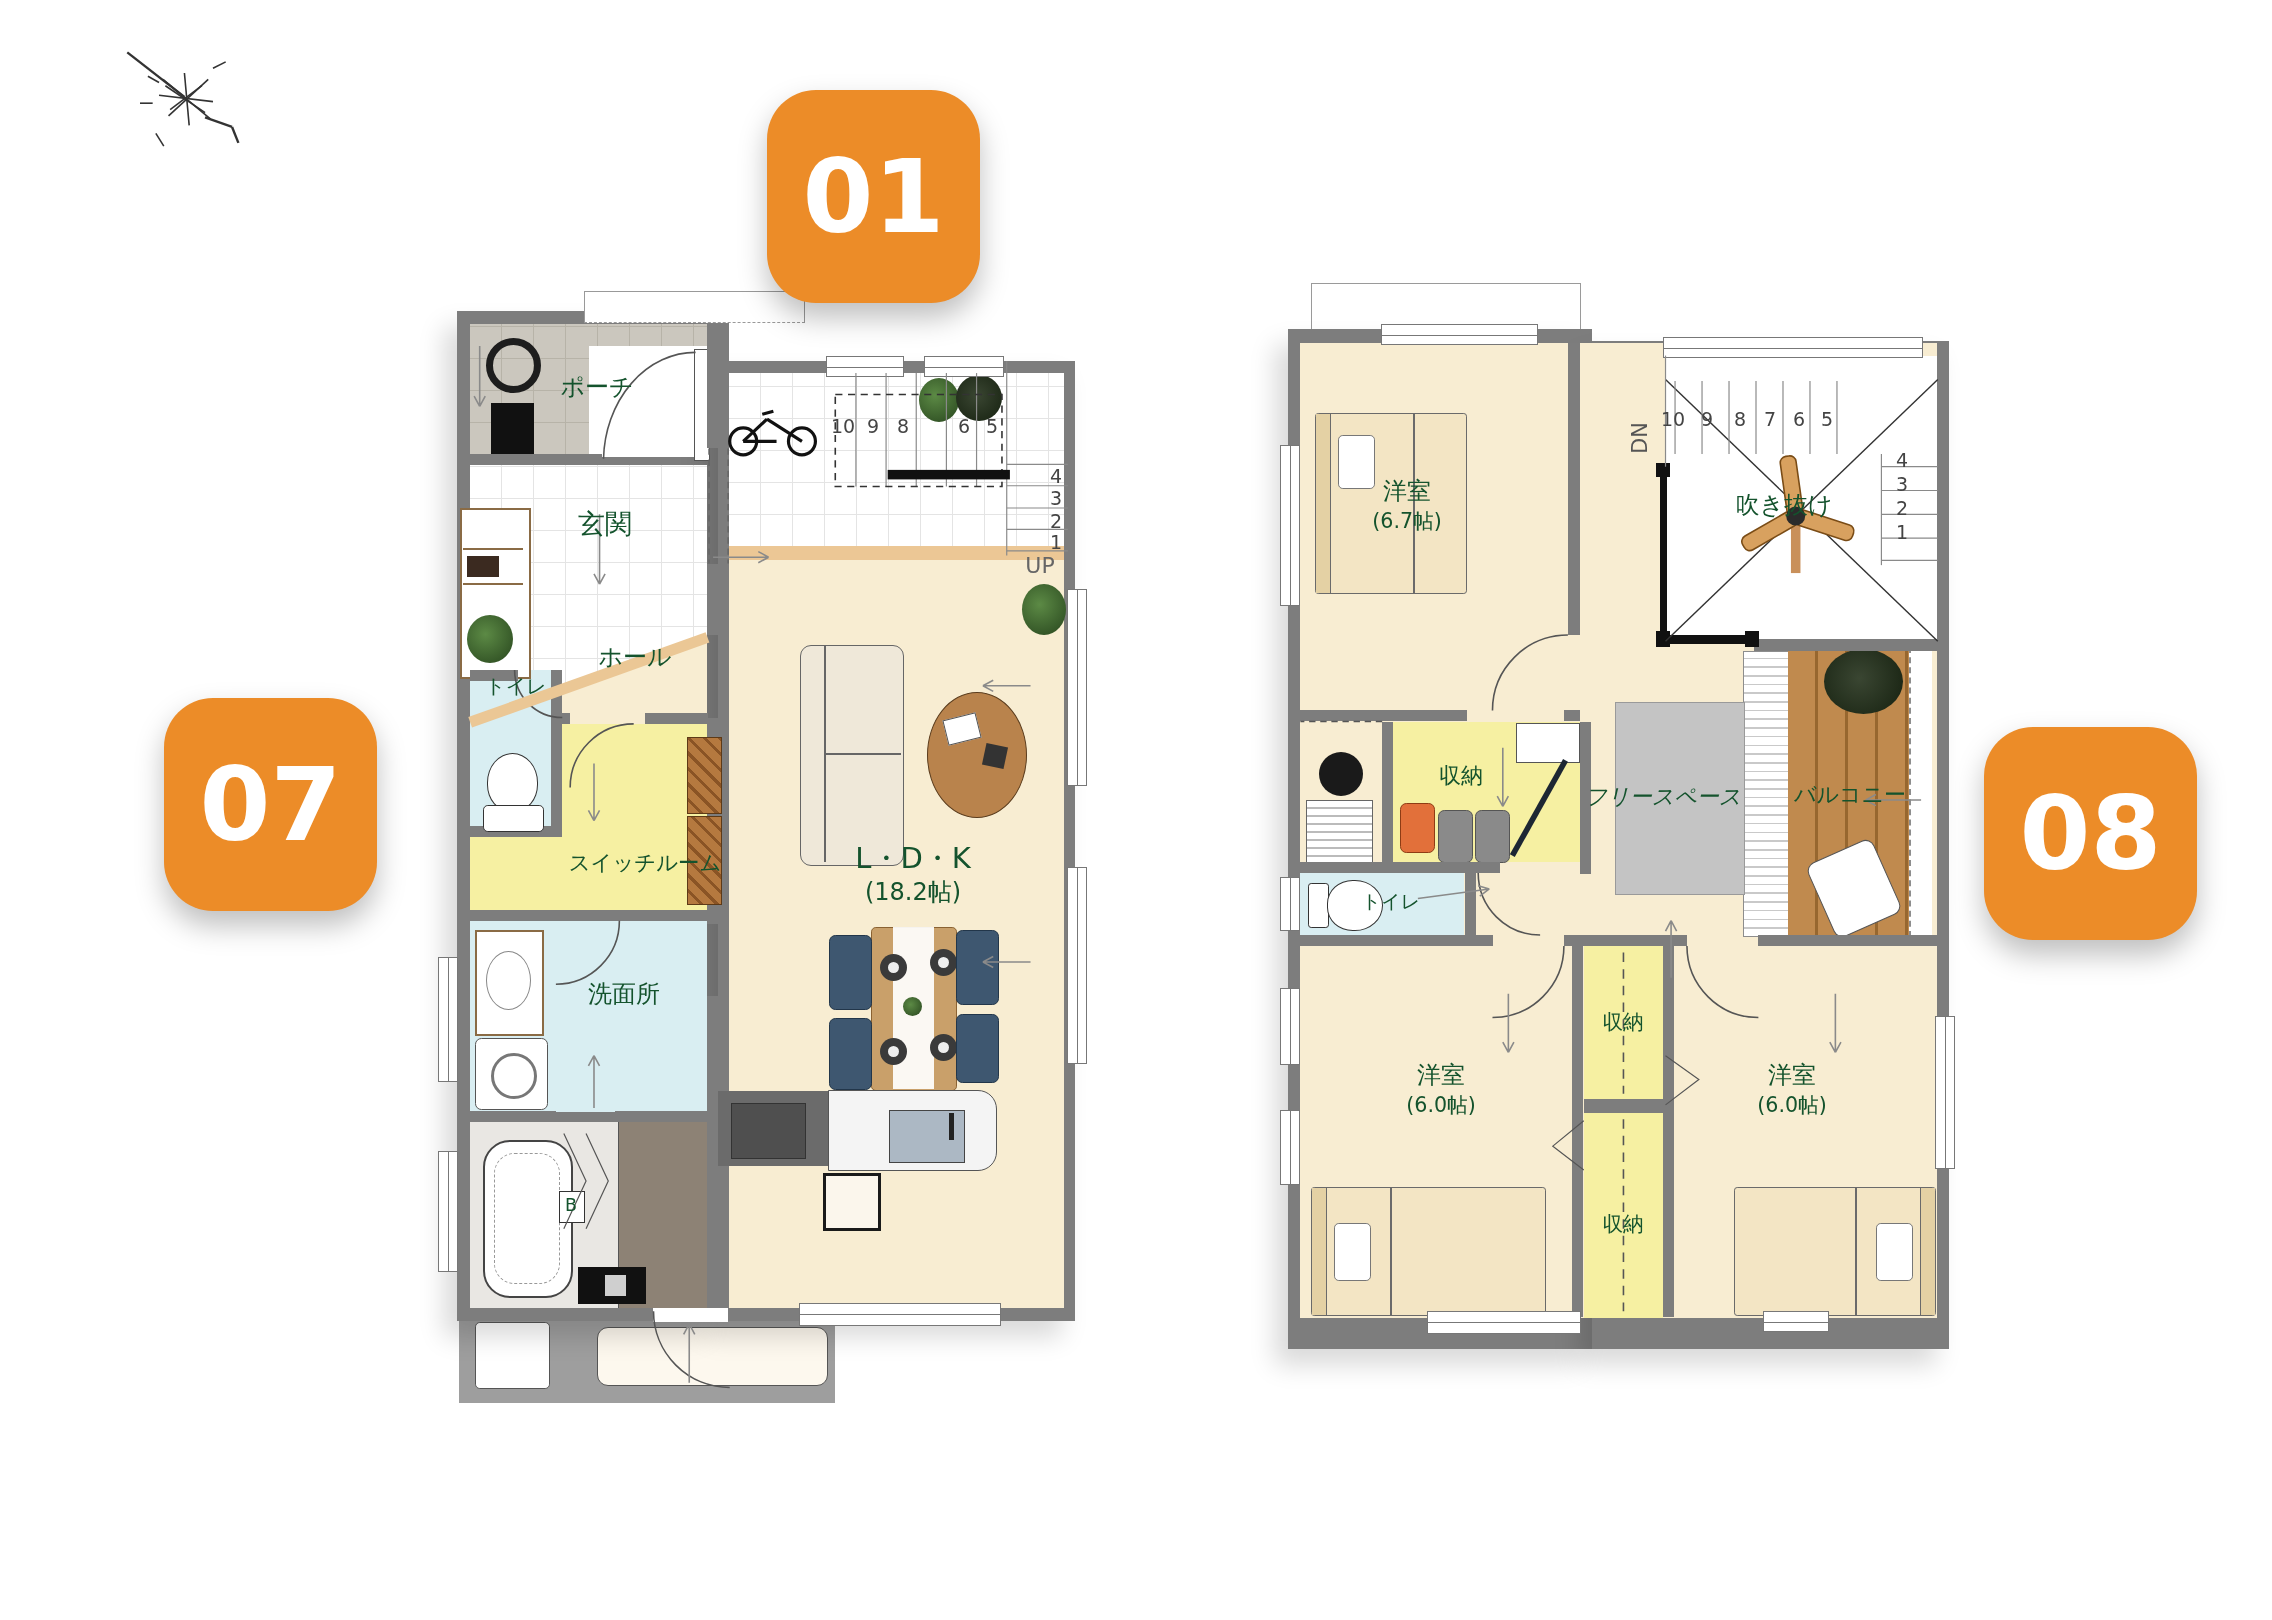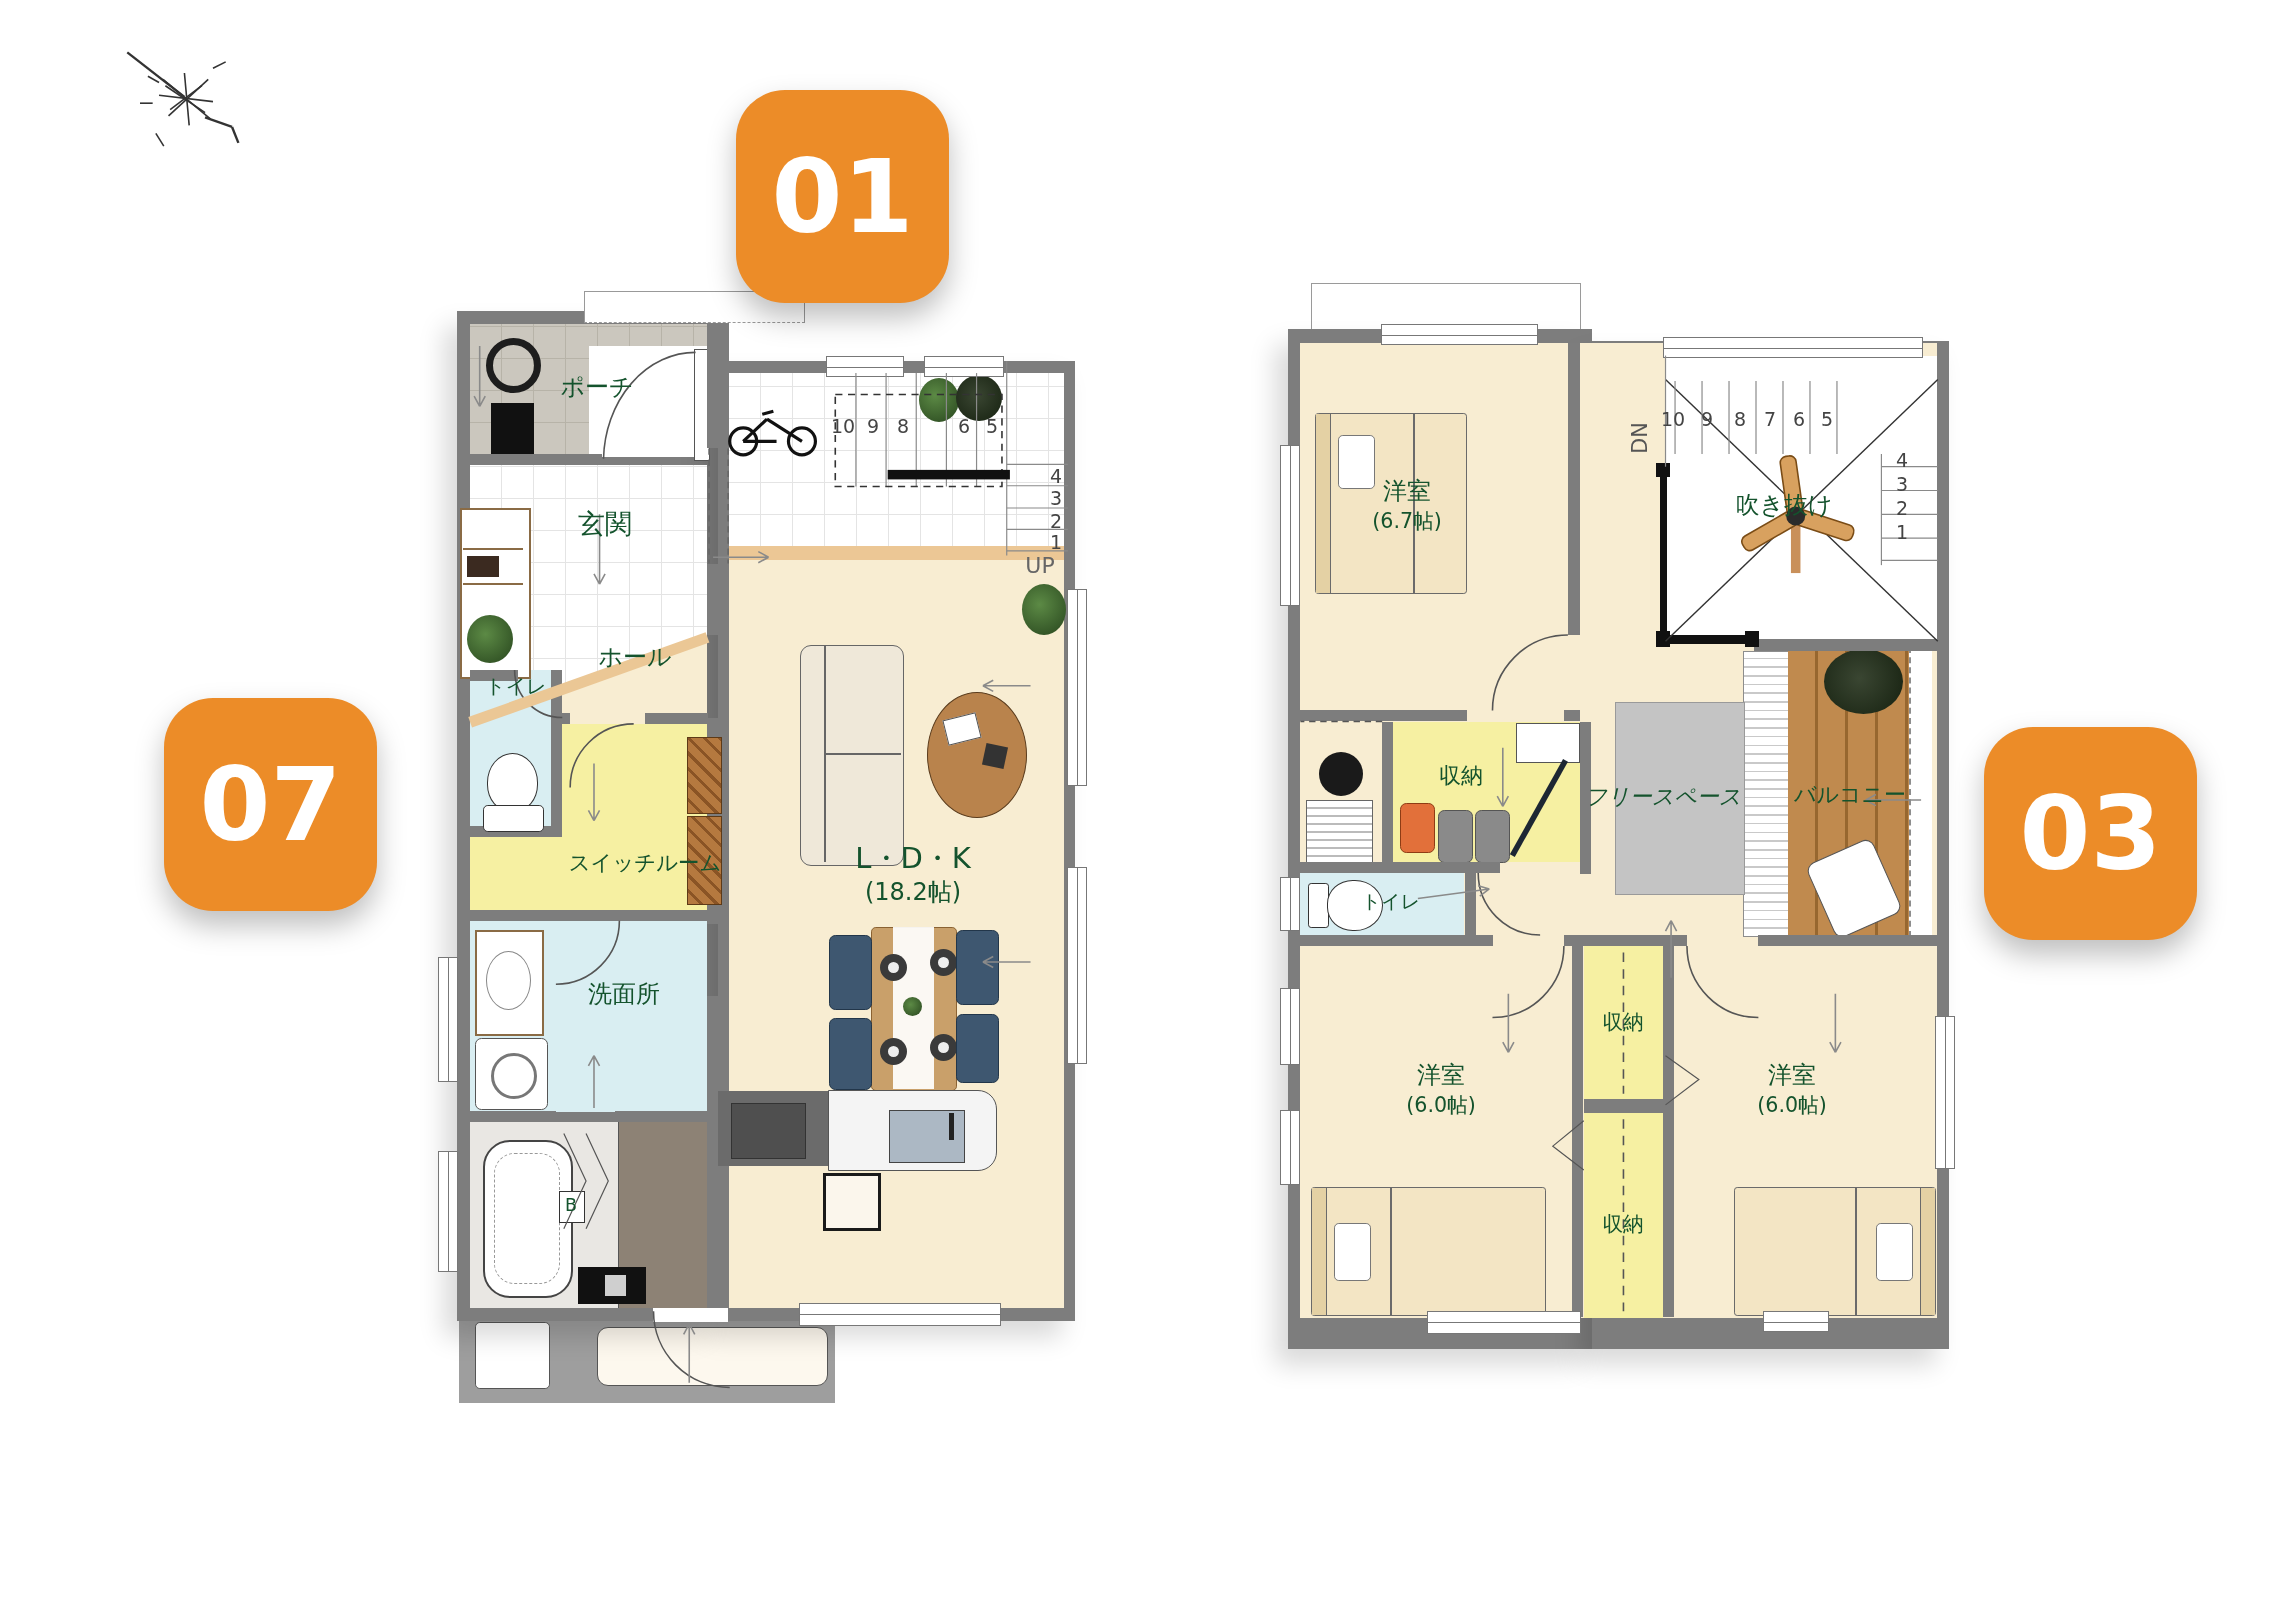--- a/index.html
+++ b/index.html
@@ -429,22 +429,22 @@
   <span class="num" style="left:1740px;top:419px;">8</span>
   <span class="num" style="left:1770px;top:419px;">7</span>
   <span class="num" style="left:1799px;top:419px;">6</span>
   <span class="num" style="left:1827px;top:419px;">5</span>
   <span class="num" style="left:1902px;top:460px;">4</span>
   <span class="num" style="left:1902px;top:484px;">3</span>
   <span class="num" style="left:1902px;top:508px;">2</span>
   <span class="num" style="left:1902px;top:532px;">1</span>
 </div>
 
-<div class="badge" style="left:736px;top:90px;">
+<div class="badge" style="left:767px;top:90px;">
     <span>01</span>
   </div>
 <div class="badge" style="left:1984px;top:727px;">
-    <span>03</span>
+    <span>08</span>
   </div>
 <div class="badge" style="left:164px;top:698px;">
     <span>07</span>
   </div>
 
 
 </body></html>

